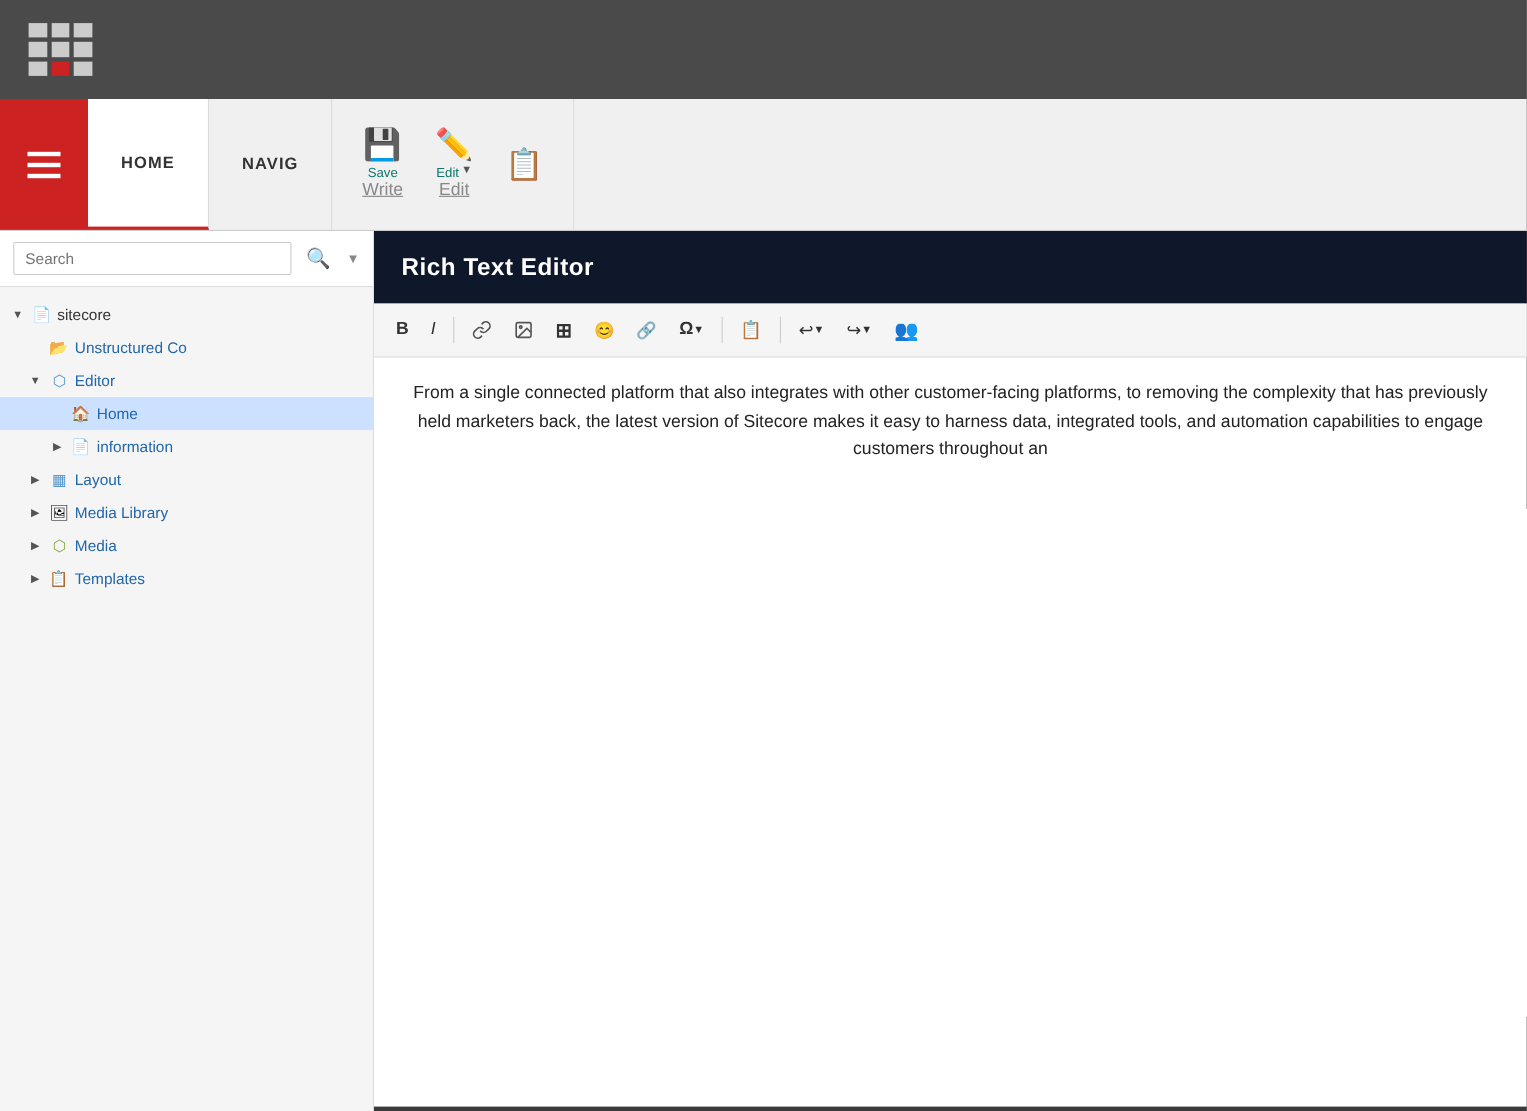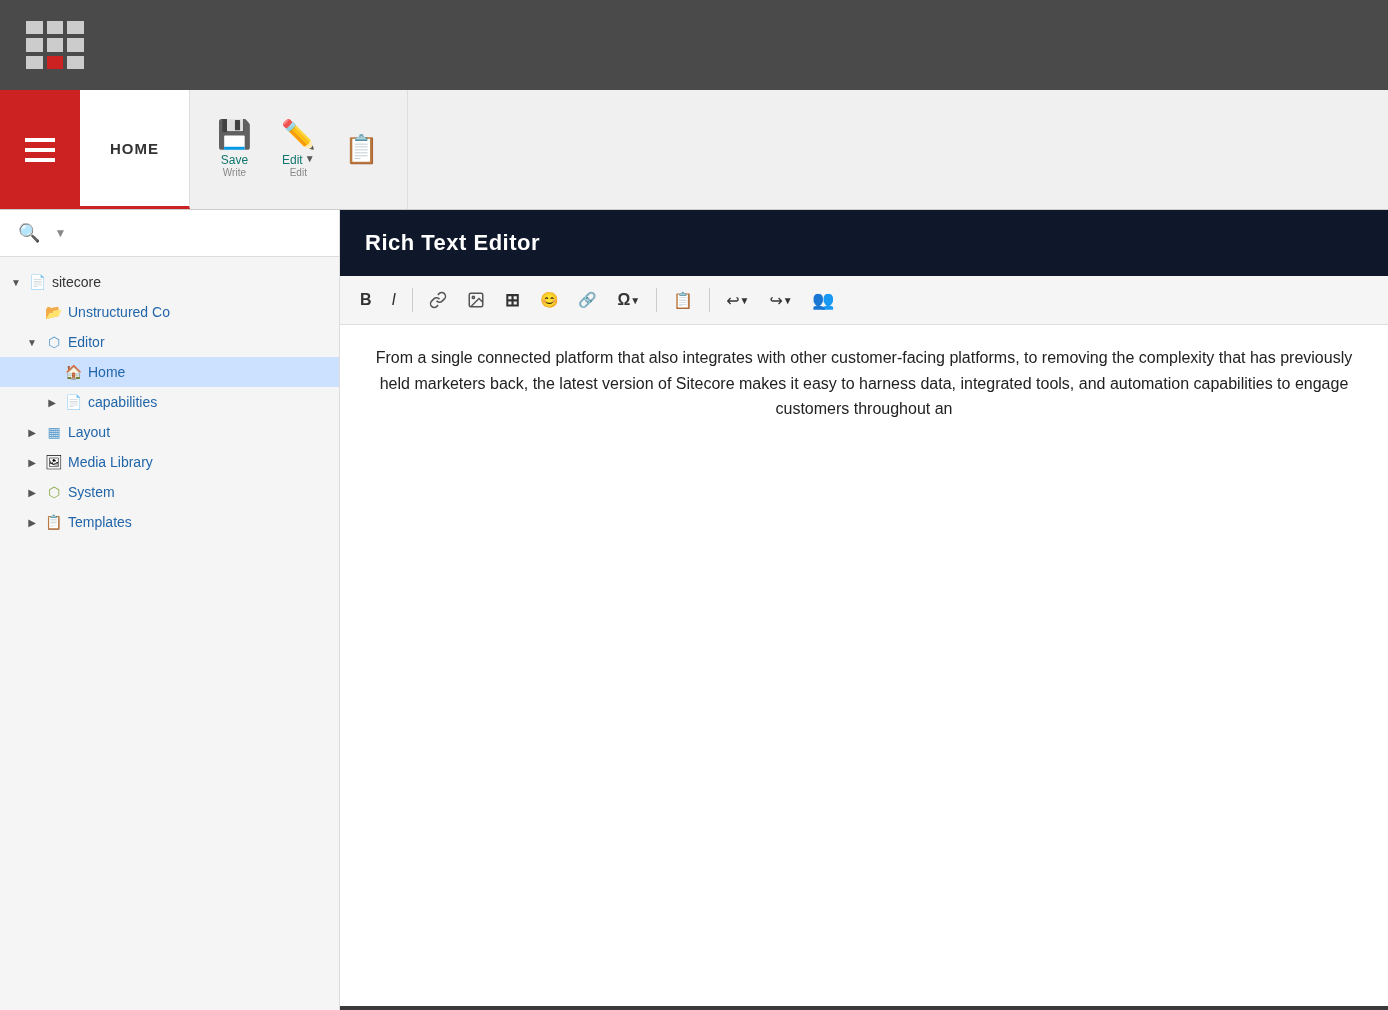--- a/index.html
+++ b/index.html
@@ -90,22 +90,23 @@
       font-size: 28px;
       color: #5588cc;
       line-height: 1;
     }
     .ribbon-btn-label {
       font-size: 12px;
       color: #0f766e;
       margin-top: 4px;
     }
     .ribbon-btn-sublabel {
-      font-size: 10px;
+      font-size: 16px;
       color: #888;
+      text-decoration: underline;
     }
     .dropdown-arrow {
       font-size: 10px;
       color: #555;
     }
 
     
     .main-layout {
       display: flex;
       height: calc(1010px - 90px - 120px);
@@ -267,20 +268,23 @@
   <div class="ribbon-menu-btn">
     <div class="hamburger-icon">
       <div class="hamburger-line"></div>
       <div class="hamburger-line"></div>
       <div class="hamburger-line"></div>
     </div>
   </div>
   <div class="ribbon-tab active">
     <span>HOME</span>
   </div>
+  <div class="ribbon-tab">
+    <span>NAVIG</span>
+  </div>
   <div class="ribbon-section">
     <div class="ribbon-btn">
       <div class="ribbon-btn-icon">💾</div>
       <div class="ribbon-btn-label">Save</div>
       <div class="ribbon-btn-sublabel">Write</div>
     </div>
     <div class="ribbon-btn">
       <div class="ribbon-btn-icon">✏️</div>
       <div style="display:flex;align-items:center;gap:2px;">
         <div class="ribbon-btn-label">Edit</div>
@@ -291,20 +295,21 @@
     <div class="ribbon-btn">
       <div class="ribbon-btn-icon">📋</div>
     </div>
   </div>
 </div>
 
 <div class="main-layout">
 
   <div class="sidebar">
     <div class="search-bar">
+      <input class="search-input" type="text" placeholder="Search" style="">
       <button class="search-btn">🔍</button>
       <span class="search-dropdown-arrow">▼</span>
     </div>
     <div class="tree-area">
 
       <div class="tree-item indent0">
         <span class="tree-toggle">▼</span>
         <span class="tree-icon">📄</span>
         <span class="tree-label black">sitecore</span>
       </div>
@@ -323,39 +328,39 @@
 
       <div class="tree-item indent2 selected">
         <span class="tree-toggle" style="visibility:hidden;">▶</span>
         <span class="tree-icon">🏠</span>
         <span class="tree-label">Home</span>
       </div>
 
       <div class="tree-item indent2">
         <span class="tree-toggle">▶</span>
         <span class="tree-icon">📄</span>
-        <span class="tree-label">capabilities</span>
+        <span class="tree-label">information</span>
       </div>
 
       <div class="tree-item indent1">
         <span class="tree-toggle">▶</span>
         <span class="tree-icon" style="color:#5599cc;">▦</span>
         <span class="tree-label">Layout</span>
       </div>
 
       <div class="tree-item indent1">
         <span class="tree-toggle">▶</span>
         <span class="tree-icon">🖼</span>
         <span class="tree-label">Media Library</span>
       </div>
 
       <div class="tree-item indent1">
         <span class="tree-toggle">▶</span>
         <span class="tree-icon" style="color:#88aa44;">⬡</span>
-        <span class="tree-label">System</span>
+        <span class="tree-label">Media</span>
       </div>
 
       <div class="tree-item indent1">
         <span class="tree-toggle">▶</span>
         <span class="tree-icon">📋</span>
         <span class="tree-label">Templates</span>
       </div>
 
     </div>
   </div>

